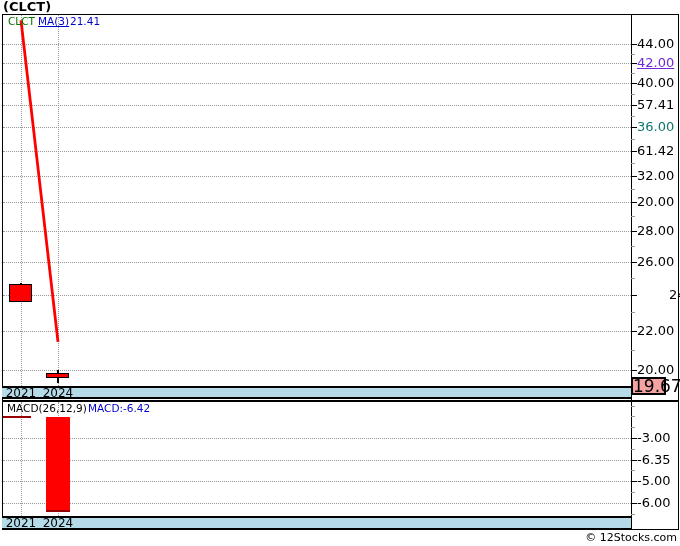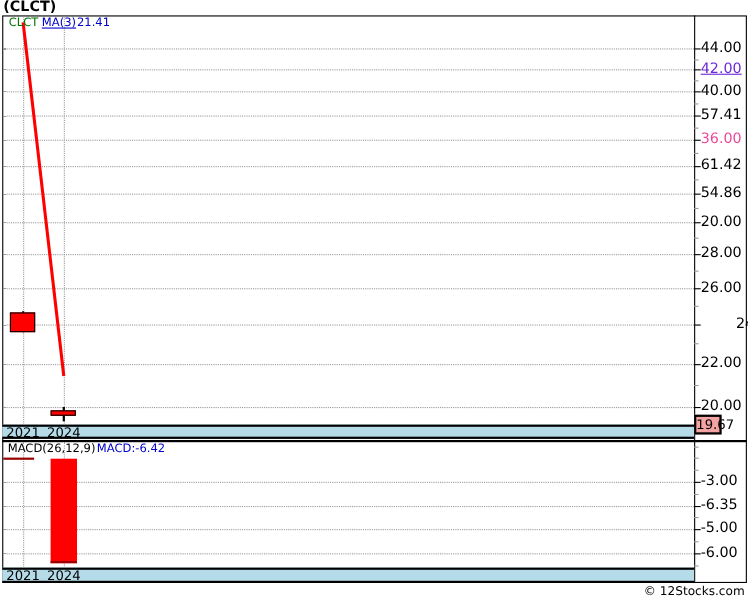--- a/index.html
+++ b/index.html
@@ -32,23 +32,23 @@
   #band-macd  { top: 516px; height: 14px; }
   #chart-root { left: 0; top: 0; width: 680px; height: 487px; }
   .legend-item { top: 15px; font-size: 10.5px; height: 13px; line-height: 13px; white-space: nowrap; }
   #legend-symbol { left: 8px;  color: #007700; }
   #legend-ma     { left: 38px; color: #0000cc; text-decoration: underline; }
   #legend-ma-value { left: 70px; color: #0000cc; }
   .macd-label { top: 402px; font-size: 10.5px; height: 13px; line-height: 13px; white-space: nowrap; }
   #macd-params { left: 7px; color: #000; }
   #macd-value  { left: 88px; color: #0000cc; }
   #last-price-box {
-    left: 631px; top: 377px; width: 25px; height: 18px;
+    left: 631px; top: 377px; width: 35px; height: 18px;
     background: #f4a2a2; border: 2px solid #000;
-    font-size: 12px; line-height: 14px; text-align: center;
+    font-size: 17px; line-height: 14px; text-align: center;
   }
   #credit {
     right: 3px; top: 531px; font-size: 11px; height: 14px; line-height: 14px;
   }
 </style>
 </head>
 <body>
 
 <div id="screenshot">
 
@@ -68,27 +68,27 @@
       <div style="position: absolute; left: 631px; top: 63px; width: 6px; height: 1px; background: rgb(0, 0, 0);"></div>
       <div style="position: absolute; left: 637px; top: 55px; width: 42px; height: 16px; line-height: 16px; font-size: 13px; color: #6d28d9; white-space: nowrap; text-decoration: underline;">42.00</div>
       <div style="position: absolute; left: 3px; top: 83px; width: 628px; height: 0px; border-top: 1px dotted rgb(153, 153, 153);"></div>
       <div style="position: absolute; left: 631px; top: 83px; width: 6px; height: 1px; background: rgb(0, 0, 0);"></div>
       <div style="position: absolute; left: 637px; top: 75px; width: 42px; height: 16px; line-height: 16px; font-size: 13px; color: rgb(0, 0, 0); white-space: nowrap;">40.00</div>
       <div style="position: absolute; left: 3px; top: 105px; width: 628px; height: 0px; border-top: 1px dotted rgb(153, 153, 153);"></div>
       <div style="position: absolute; left: 631px; top: 105px; width: 6px; height: 1px; background: rgb(0, 0, 0);"></div>
       <div style="position: absolute; left: 637px; top: 97px; width: 42px; height: 16px; line-height: 16px; font-size: 13px; color: rgb(0, 0, 0); white-space: nowrap;">57.41</div>
       <div style="position: absolute; left: 3px; top: 127px; width: 628px; height: 0px; border-top: 1px dotted rgb(153, 153, 153);"></div>
       <div style="position: absolute; left: 631px; top: 127px; width: 6px; height: 1px; background: rgb(0, 0, 0);"></div>
-      <div style="position: absolute; left: 637px; top: 119px; width: 42px; height: 16px; line-height: 16px; font-size: 13px; color: #ec4899; white-space: nowrap;">36.00</div>
+      <div style="position: absolute; left: 637px; top: 119px; width: 42px; height: 16px; line-height: 16px; font-size: 13px; color: #0f766e; white-space: nowrap;">36.00</div>
       <div style="position: absolute; left: 3px; top: 151px; width: 628px; height: 0px; border-top: 1px dotted rgb(153, 153, 153);"></div>
       <div style="position: absolute; left: 631px; top: 151px; width: 6px; height: 1px; background: rgb(0, 0, 0);"></div>
       <div style="position: absolute; left: 637px; top: 143px; width: 42px; height: 16px; line-height: 16px; font-size: 13px; color: rgb(0, 0, 0); white-space: nowrap;">61.42</div>
       <div style="position: absolute; left: 3px; top: 176px; width: 628px; height: 0px; border-top: 1px dotted rgb(153, 153, 153);"></div>
       <div style="position: absolute; left: 631px; top: 176px; width: 6px; height: 1px; background: rgb(0, 0, 0);"></div>
-      <div style="position: absolute; left: 637px; top: 168px; width: 42px; height: 16px; line-height: 16px; font-size: 13px; color: rgb(0, 0, 0); white-space: nowrap;">54.86</div>
+      <div style="position: absolute; left: 637px; top: 168px; width: 42px; height: 16px; line-height: 16px; font-size: 13px; color: rgb(0, 0, 0); white-space: nowrap;">32.00</div>
       <div style="position: absolute; left: 3px; top: 202px; width: 628px; height: 0px; border-top: 1px dotted rgb(153, 153, 153);"></div>
       <div style="position: absolute; left: 631px; top: 202px; width: 6px; height: 1px; background: rgb(0, 0, 0);"></div>
       <div style="position: absolute; left: 637px; top: 194px; width: 42px; height: 16px; line-height: 16px; font-size: 13px; color: rgb(0, 0, 0); white-space: nowrap;">20.00</div>
       <div style="position: absolute; left: 3px; top: 231px; width: 628px; height: 0px; border-top: 1px dotted rgb(153, 153, 153);"></div>
       <div style="position: absolute; left: 631px; top: 231px; width: 6px; height: 1px; background: rgb(0, 0, 0);"></div>
       <div style="position: absolute; left: 637px; top: 223px; width: 42px; height: 16px; line-height: 16px; font-size: 13px; color: rgb(0, 0, 0); white-space: nowrap;">28.00</div>
       <div style="position: absolute; left: 3px; top: 262px; width: 628px; height: 0px; border-top: 1px dotted rgb(153, 153, 153);"></div>
       <div style="position: absolute; left: 631px; top: 262px; width: 6px; height: 1px; background: rgb(0, 0, 0);"></div>
       <div style="position: absolute; left: 637px; top: 254px; width: 42px; height: 16px; line-height: 16px; font-size: 13px; color: rgb(0, 0, 0); white-space: nowrap;">26.00</div>
       <div style="position: absolute; left: 3px; top: 295px; width: 628px; height: 0px; border-top: 1px dotted rgb(153, 153, 153);"></div>

